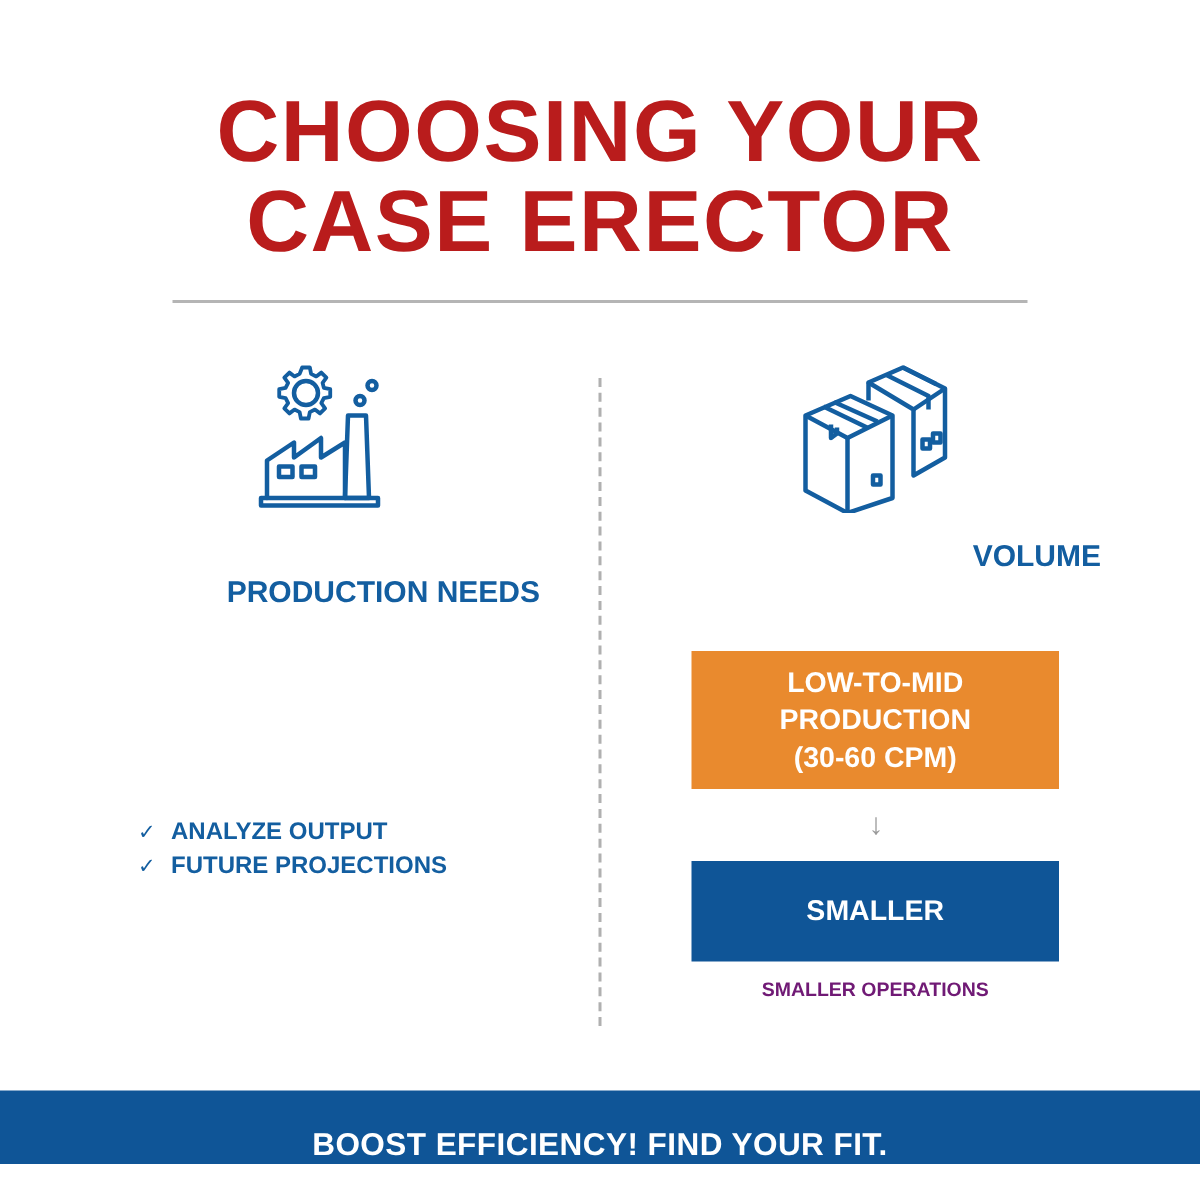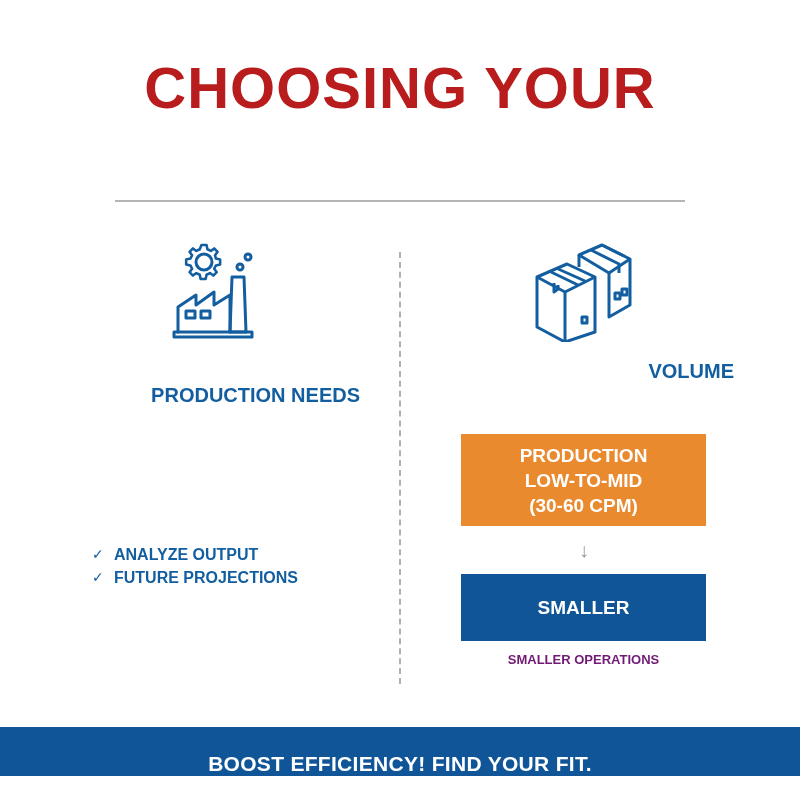--- a/index.html
+++ b/index.html
@@ -52,20 +52,21 @@
     background: #0f5597; color: #ffffff; font-weight: bold;
     font-size: 21px; display: flex; align-items: flex-end; justify-content: center;
     letter-spacing: 0.3px;
   }
 </style>
 </head>
 <body>
 
 <div class="title">
   <div>CHOOSING YOUR</div>
+  <div>CASE ERECTOR</div>
 </div>
 <div class="title-rule"></div>
 
 <div class="vdivider"></div>
 
 <div class="icon" style="left:168px; top:237px; width:90px; height:105px;">
   <svg width="90" height="105" viewBox="0 0 90 105" fill="none" stroke="#135ea0" stroke-width="3" stroke-linejoin="round" stroke-linecap="round">
 
     <g transform="translate(36,25)">
       <circle r="8"></circle>
@@ -117,22 +118,22 @@
     <path d="M22,46 L22,55 L26,52 L26,48"></path>
     <rect x="50" y="80" width="5" height="6"></rect>
   </svg>
 </div>
 
 <div class="section-heading" style="left:434px; width:300px; top:359px;">
   <div>VOLUME</div>
 </div>
 
 <div class="box box-orange">
+  <div>LOW-TO-MID</div>
   <div>PRODUCTION</div>
-  <div>LOW-TO-MID</div>
   <div>(30-60 CPM)</div>
 </div>
 
 <div class="arrow">↓</div>
 
 <div class="box box-blue">
   <div>SMALLER</div>
 </div>
 
 <div class="box-caption">SMALLER OPERATIONS</div>

